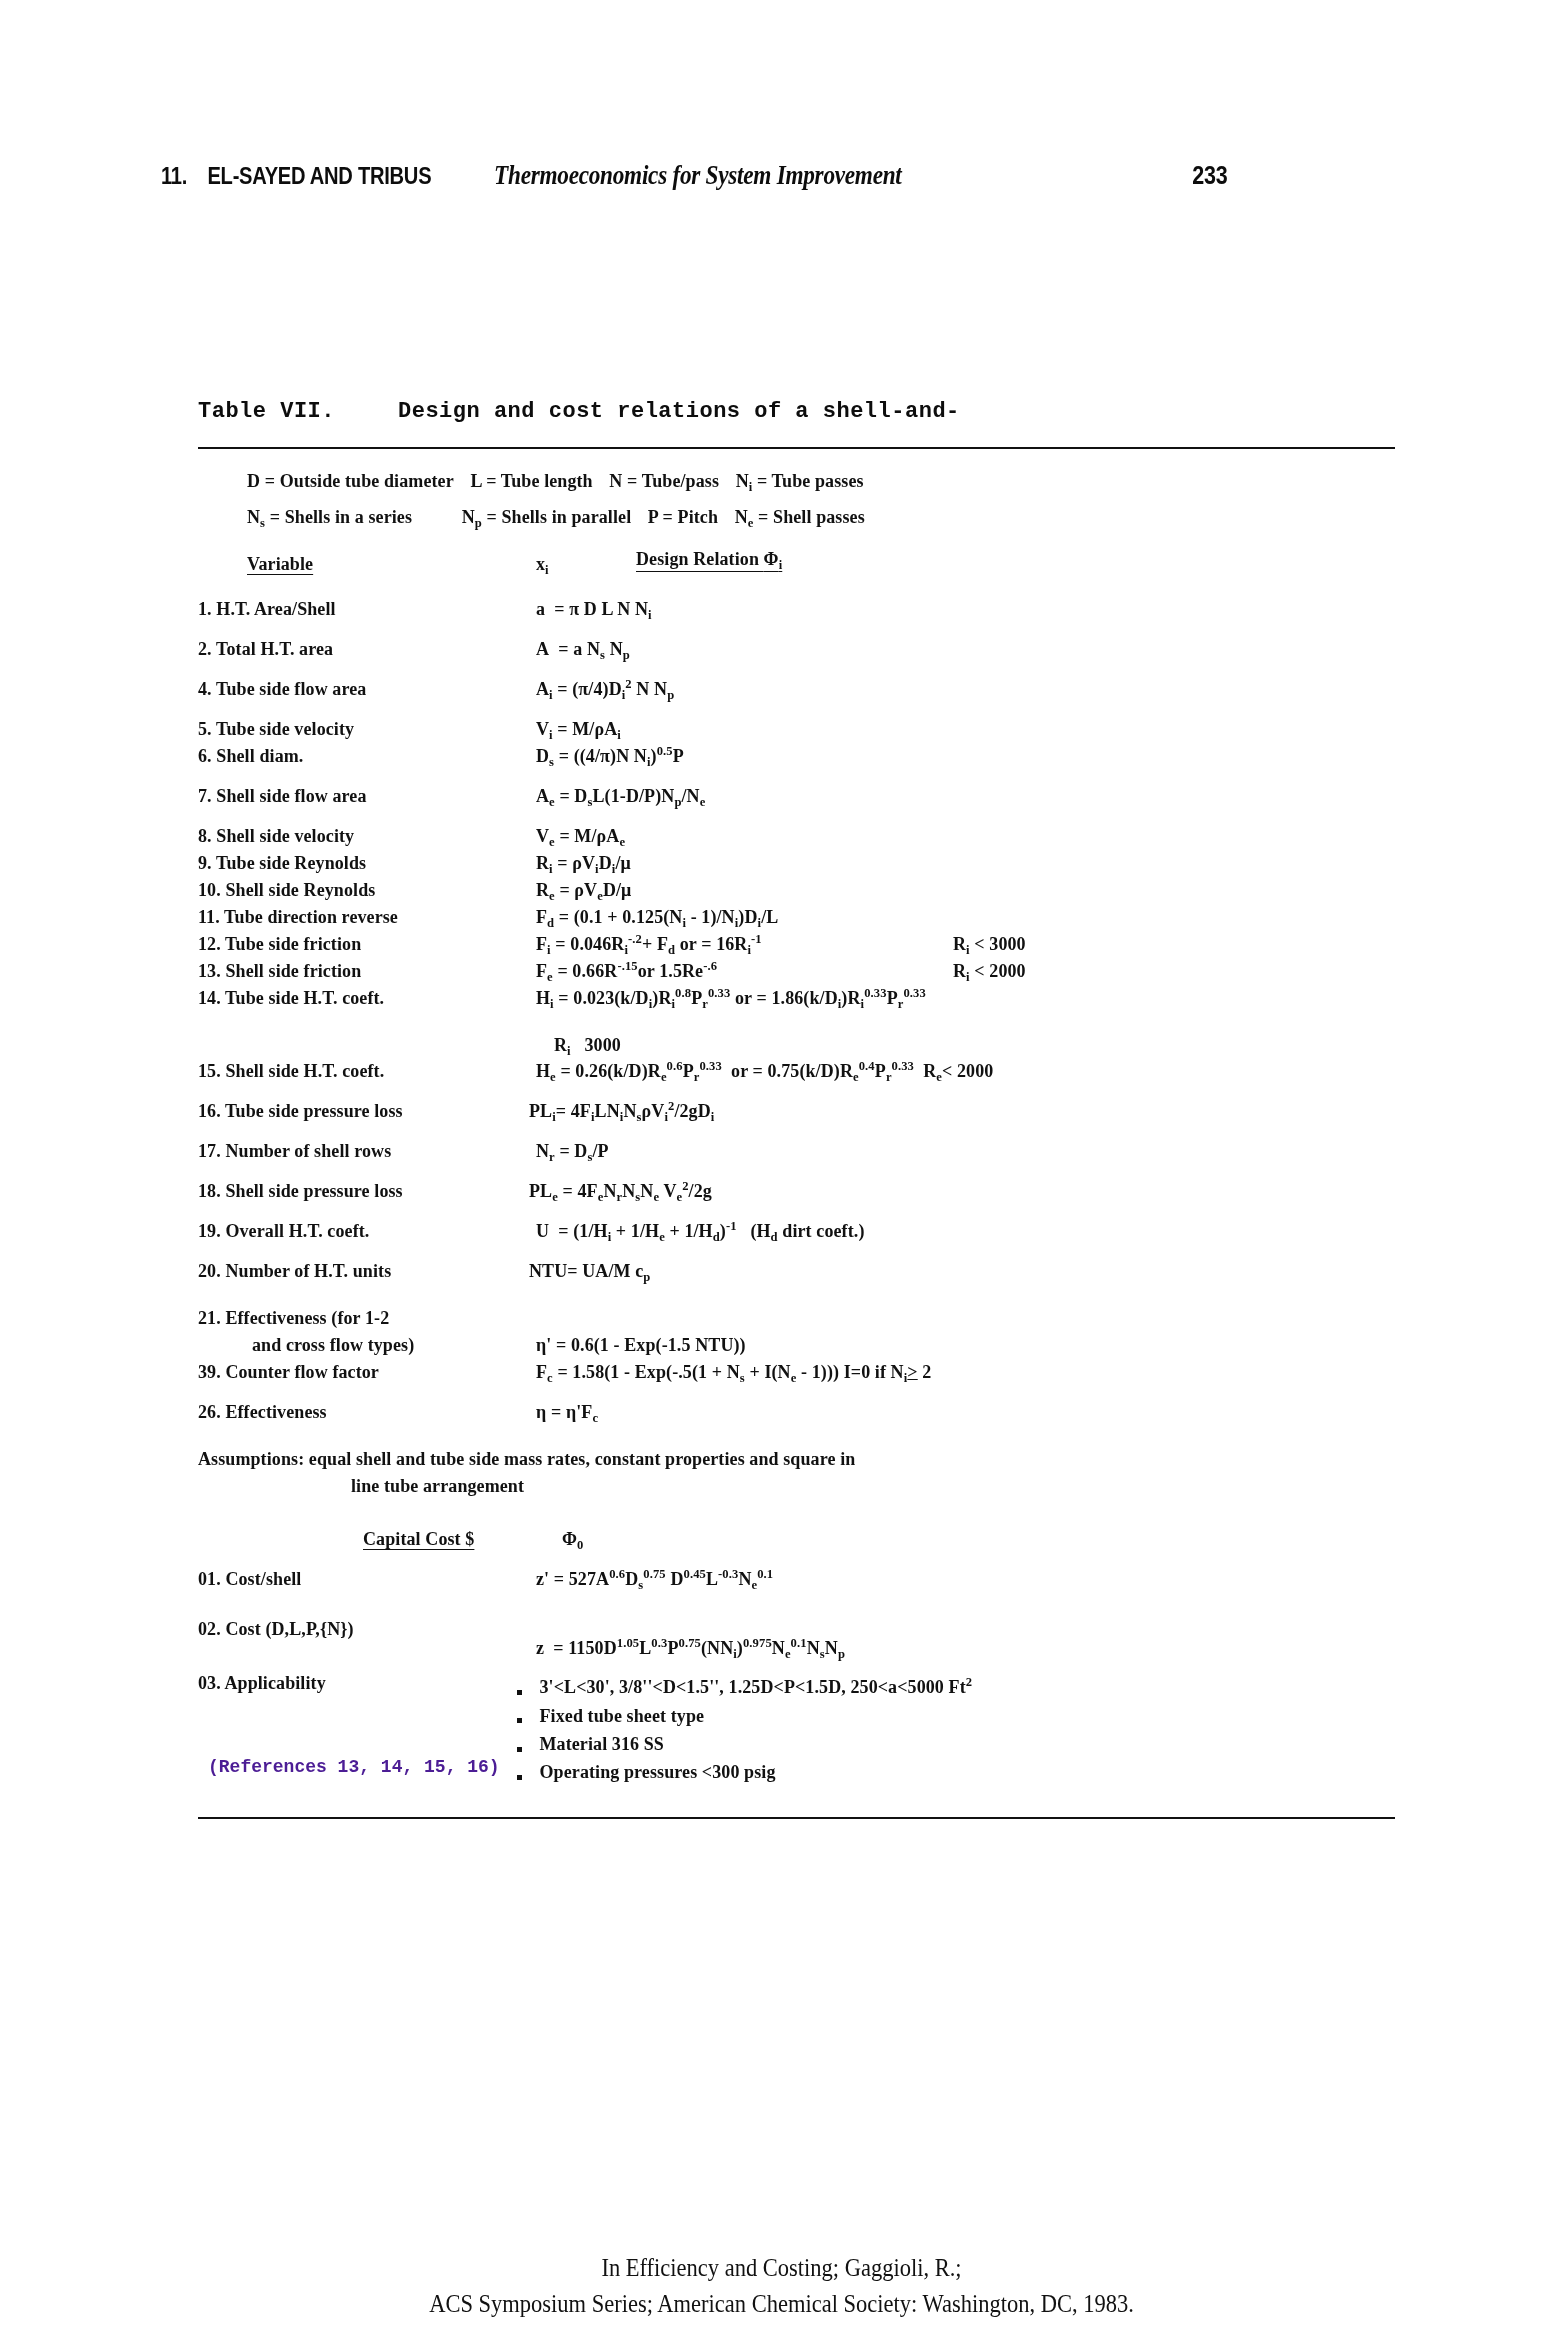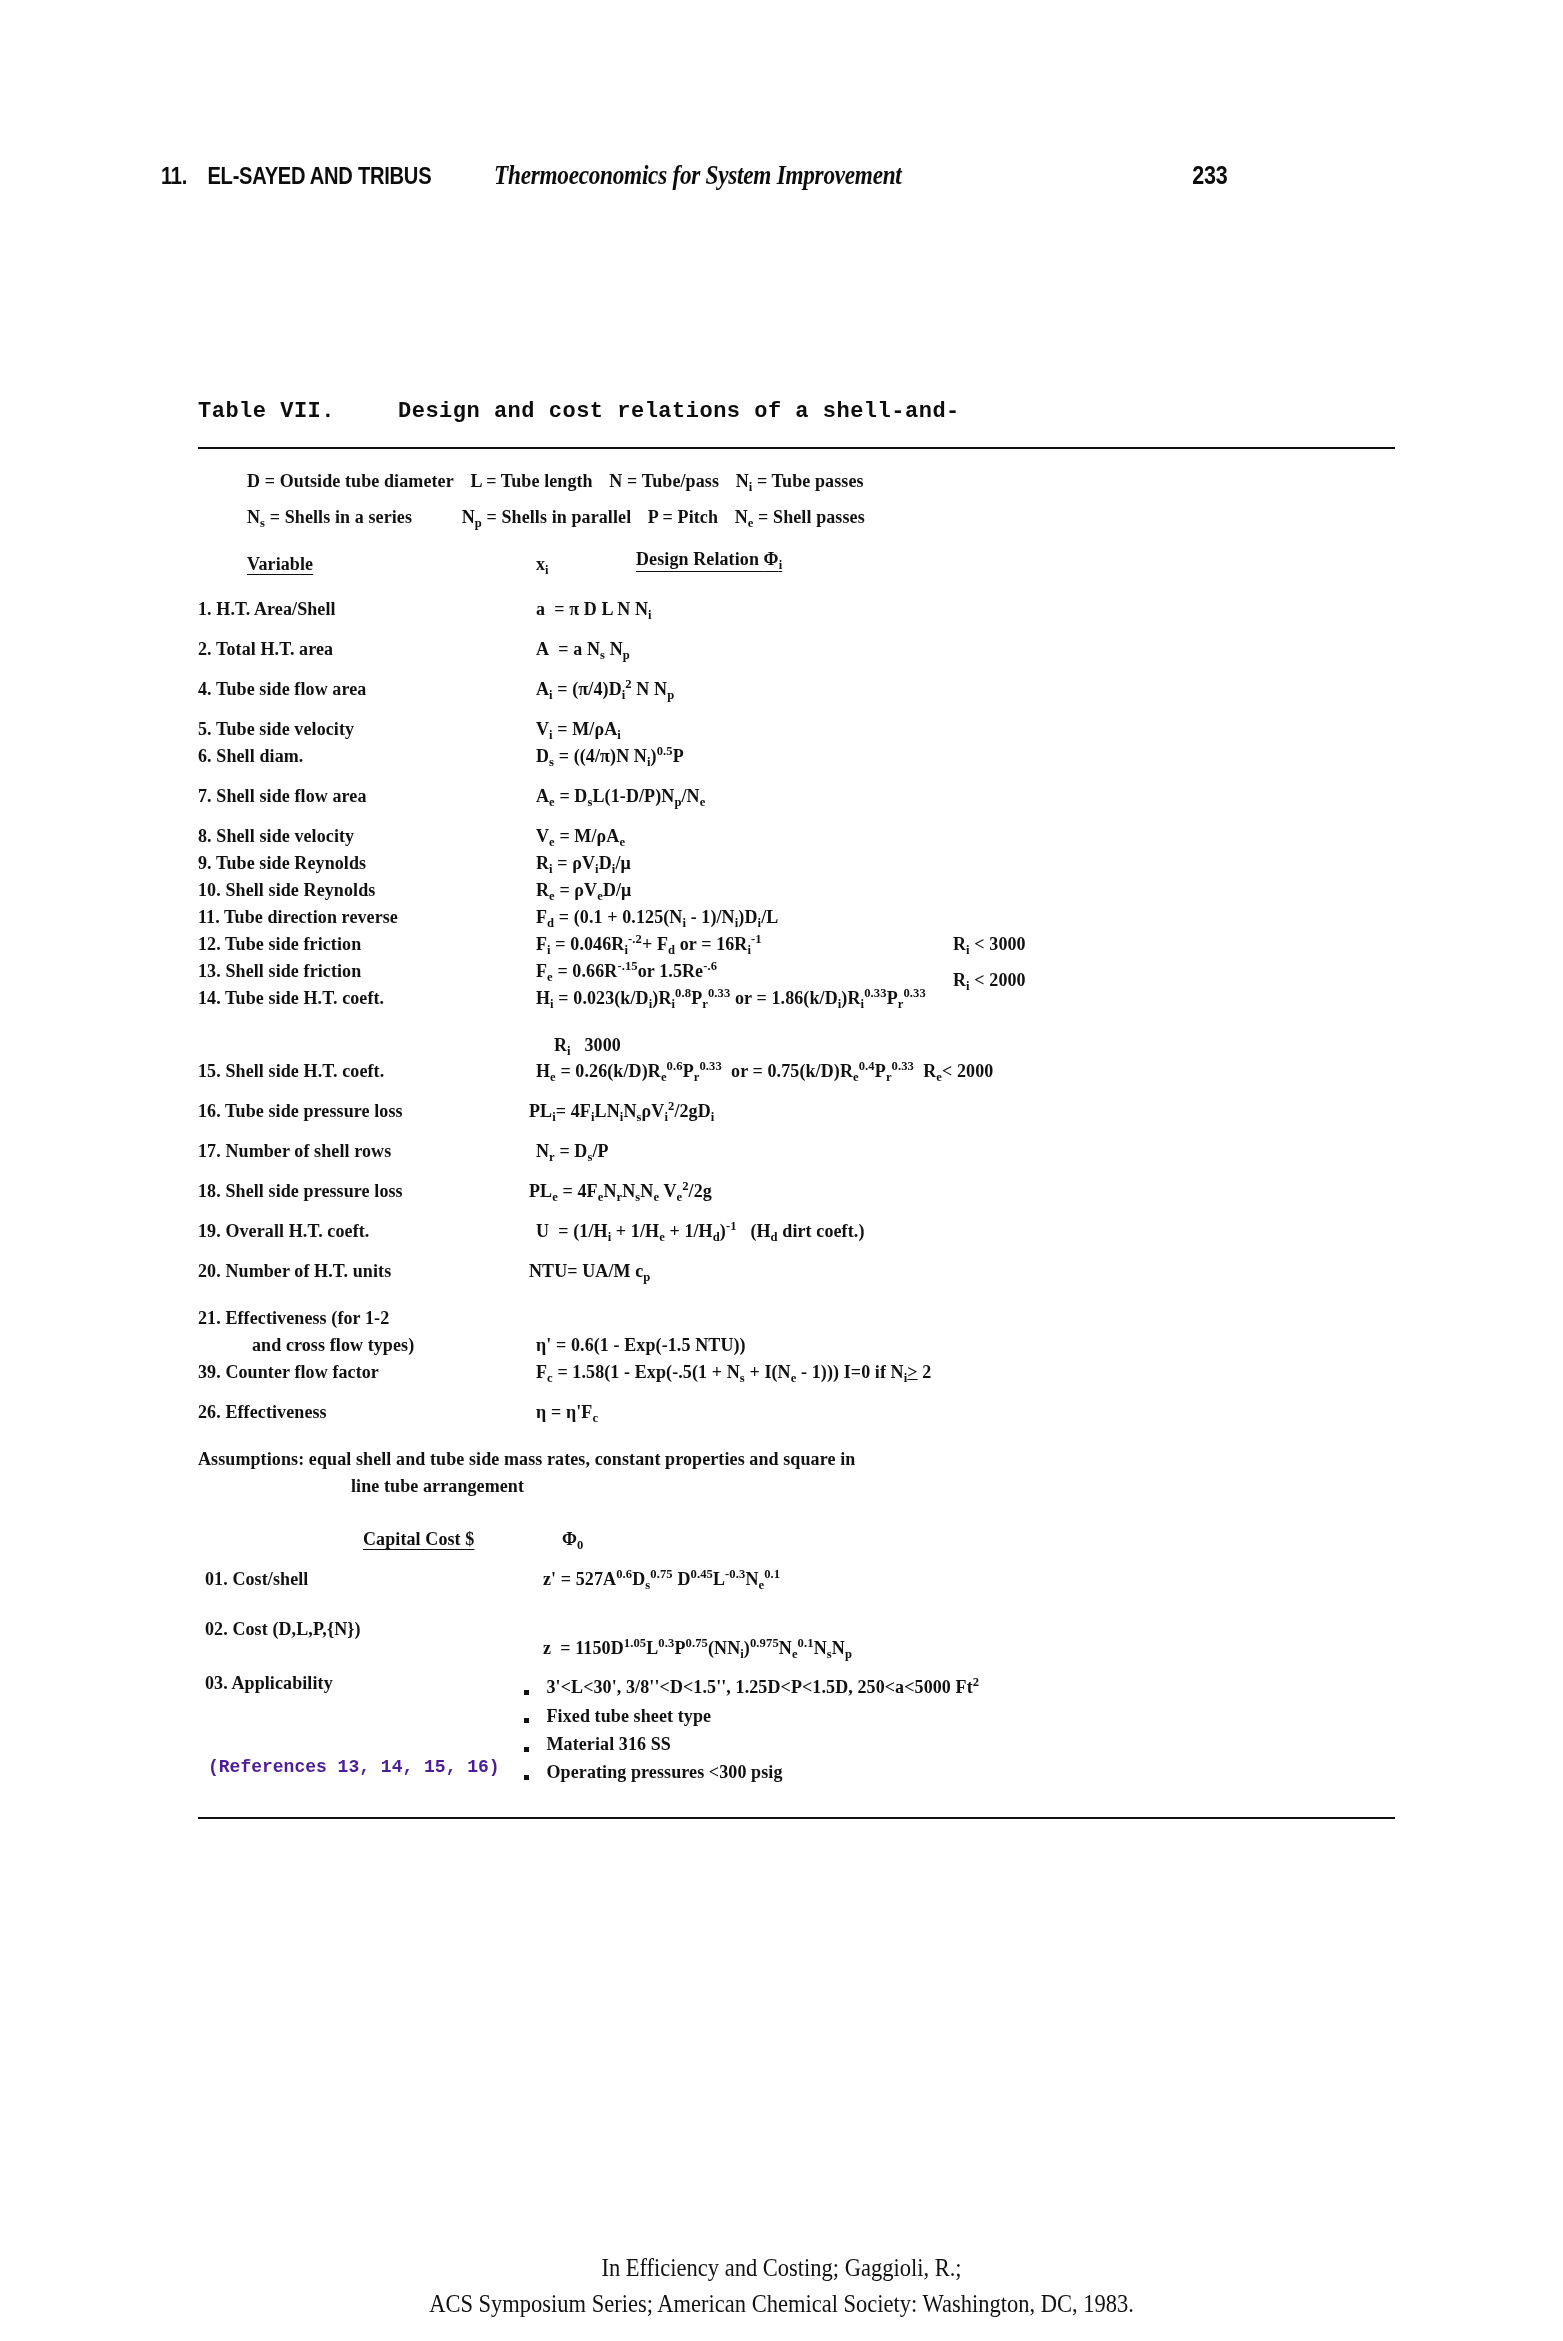--- a/index.html
+++ b/index.html
@@ -184,21 +184,21 @@
     top: 0;
     text-decoration: underline;
     text-underline-offset: 4.3px;
   }
   .cost-head .c-phi {
     position: absolute;
     left: 364px;
     top: 0;
   }
 
-  .cost-rows { margin-top: 5.2px; margin-left: 7px; }
+  .cost-rows { margin-top: 5.2px; }
   .cost-rows .row .rel { left: 338px; }
   .cost-rows .row.r01 { min-height: 50px; }
   .cost-rows .row.r02 { min-height: 54px; }
 
   .applic {
     position: relative;
     min-height: 130px;
   }
   .applic .lbl {
     position: absolute;
@@ -348,21 +348,21 @@
 
     <div class="row">
       <span class="lbl"><span>12.</span> <span>Tube side friction</span></span>
       <span class="rel">F<sub>i</sub> = 0.046R<sub>i</sub><sup>-.2</sup>+ F<sub>d</sub> or = 16R<sub>i</sub><sup>-1</sup></span>
       <span class="cond" style="left:755px;top:0;">R<sub>i</sub> &lt; 3000</span>
     </div>
 
     <div class="row">
       <span class="lbl"><span>13.</span> <span>Shell side friction</span></span>
       <span class="rel">F<sub>e</sub> = 0.66R<sup>-.15</sup>or 1.5Re<sup>-.6</sup></span>
-      <span class="cond" style="left:755px;top:9px;">R<sub>i</sub> &lt; 2000</span>
+      <span class="cond" style="left:755px;top:0;">R<sub>i</sub> &lt; 2000</span>
     </div>
 
     <div class="row tall2">
       <span class="lbl"><span>14.</span> <span>Tube side H.T. coeft.</span></span>
       <span class="rel">H<sub>i</sub> = 0.023(k/D<sub>i</sub>)R<sub>i</sub><sup>0.8</sup>P<sub>r</sub><sup>0.33</sup> or = 1.86(k/D<sub>i</sub>)R<sub>i</sub><sup>0.33</sup>P<sub>r</sub><sup>0.33</sup></span>
     </div>
 
     <div class="contline">
       <span class="rel">R<sub>i</sub>&nbsp;&nbsp; 3000</span>
     </div>

